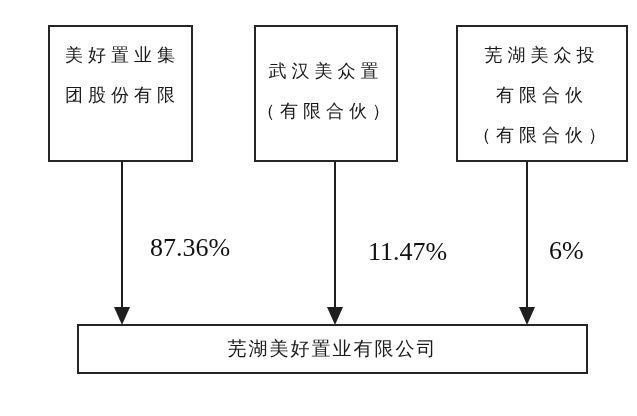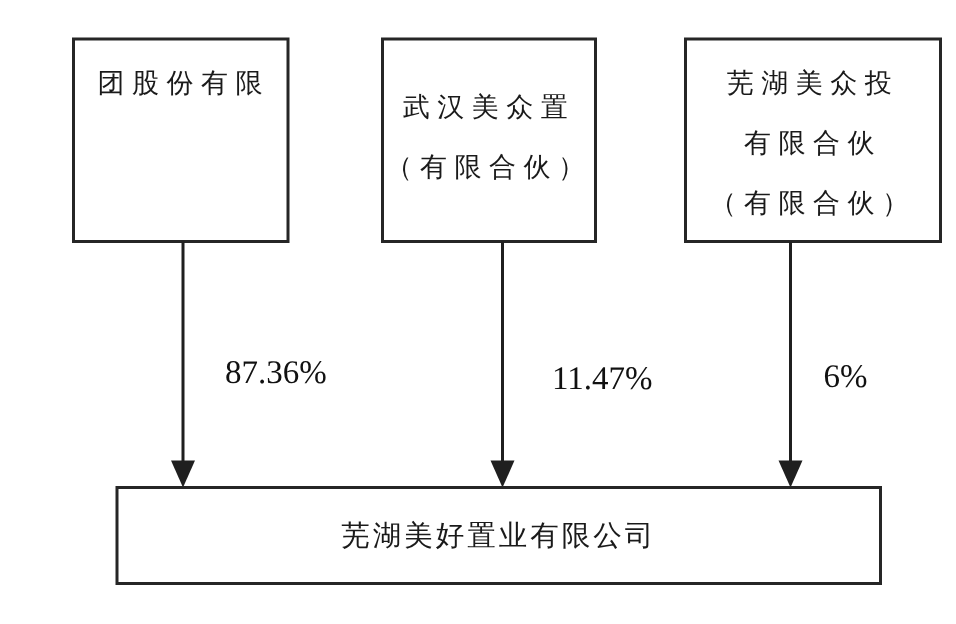--- a/index.html
+++ b/index.html
@@ -33,53 +33,54 @@
   .s3 { left: 456px; width: 172px; text-align: center; padding-top: 8px; }
   .tline {
     height: 40px;
     line-height: 40px;
     white-space: nowrap;
   }
   .subsidiary {
     left: 77px;
     top: 324px;
     width: 511px;
-    height: 66px;
+    height: 50px;
     display: flex;
     align-items: center;
     justify-content: center;
     font-size: 19px;
     letter-spacing: 2px;
   }
   .arrow {
     position: absolute;
     top: 161px;
   }
   .a1 { left: 111px; }
   .a2 { left: 324px; }
   .a3 { left: 516px; }
   .arrow line    { stroke: #1f1f1f; stroke-width: 2; }
   .arrow polygon { fill: #1f1f1f; }
   .pct {
     position: absolute;
-    font-size: 22px;
+    font-size: 26px;
     line-height: 22px;
     color: #111111;
     white-space: nowrap;
   }
   .p1 { left: 150px; top: 237px; }
   .p2 { left: 368px; top: 241px; }
   .p3 { left: 549px; top: 240px; }
 </style>
 </head>
 <body>
 
 <div class="stage">
 
   <div class="box shareholder s1">
+    <div class="tline">美好置业集</div>
     <div class="tline">团股份有限</div>
   </div>
 
   <div class="box shareholder s2">
     <div class="tline">武汉美众置</div>
     <div class="tline">（有限合伙）</div>
   </div>
 
   <div class="box shareholder s3">
     <div class="tline">芜湖美众投</div>

